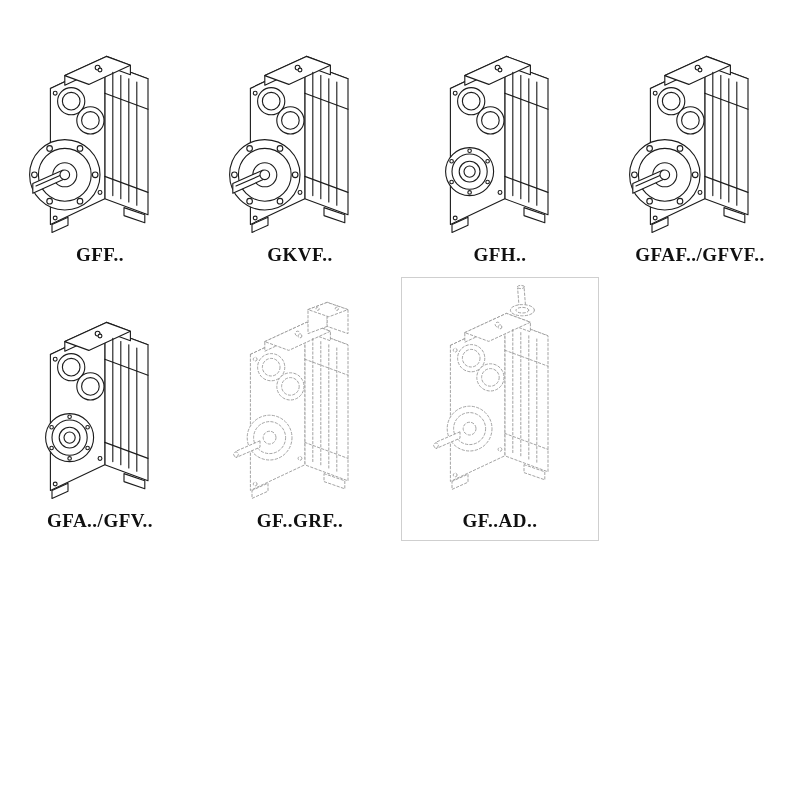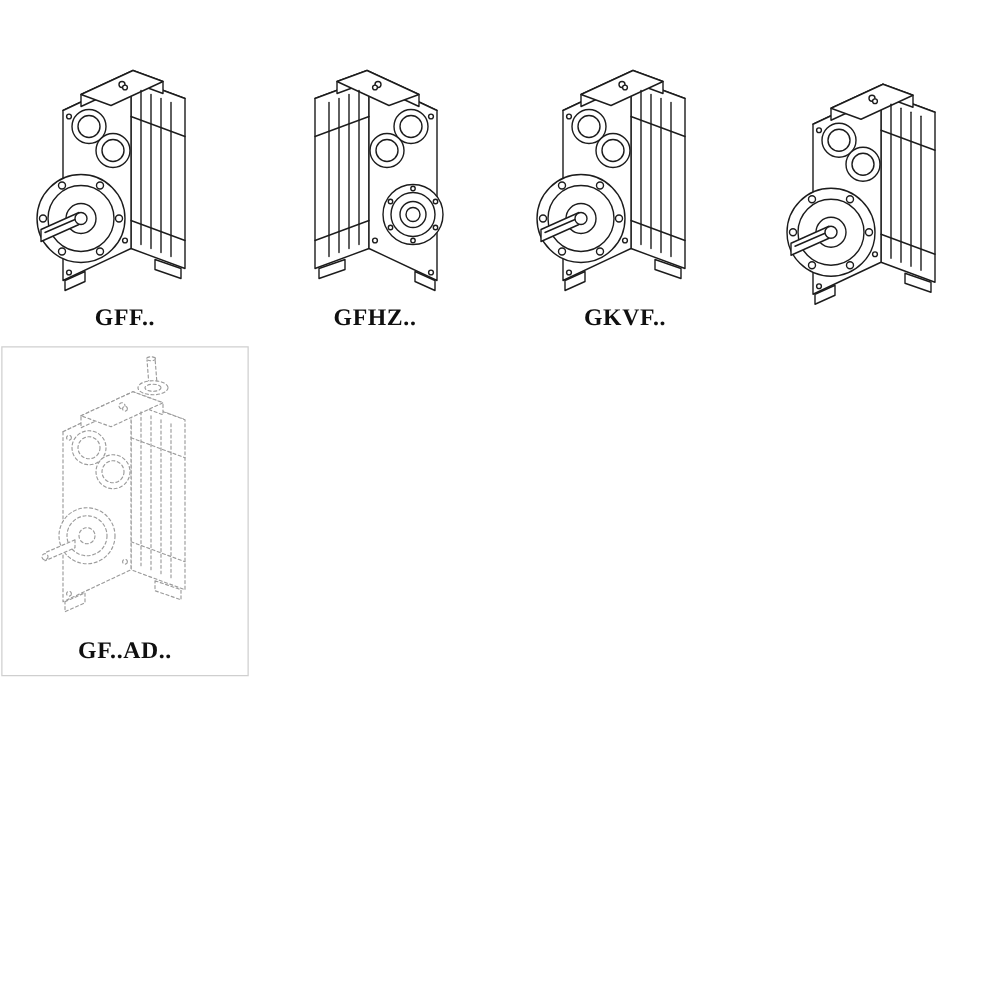--- a/index.html
+++ b/index.html
@@ -166,51 +166,68 @@
   <figure class="cell">
     <div class="art">
       <svg class="drawing" viewBox="0 0 180 260">
           <use href="#g-flange" class="ink"></use>
         </svg>
     </div>
     <figcaption>GFF..</figcaption>
   </figure>
 
 
-  <figure class="cell">
-    <div class="art">
-      <svg class="drawing flip" viewBox="0 0 180 260">
+
+  <figure class="cell">
+    <div class="art">
+      <svg class="drawing" viewBox="0 0 180 260">
+          <use href="#g-flange" class="ink"></use>
+        </svg>
+    </div>
+    <figcaption>GKVF..</figcaption>
+  </figure>
+
+  <figure class="cell">
+    <div class="art">
+      <svg class="drawing" viewBox="0 0 180 260">
           <use href="#g-hollow" class="ink"></use>
         </svg>
     </div>
-    <figcaption>GFHZ..</figcaption>
-  </figure>
+    <figcaption>GFH..</figcaption>
+  </figure>
+
+
+
 
   <figure class="cell">
     <div class="art">
       <svg class="drawing" viewBox="0 0 180 260">
           <use href="#g-flange" class="ink"></use>
         </svg>
     </div>
-    <figcaption>GKVF..</figcaption>
-  </figure>
-
-
-
-
-
-  <figure class="cell">
-    <div class="art">
-      <svg class="drawing" viewBox="0 0 180 260">
-          <use href="#g-flange" class="ink"></use>
-        </svg>
-    </div>
-  </figure>
-
-
+    <figcaption>GFAF../GFVF..</figcaption>
+  </figure>
+
+  <figure class="cell">
+    <div class="art">
+      <svg class="drawing" viewBox="0 0 180 260">
+          <use href="#g-hollow" class="ink"></use>
+        </svg>
+    </div>
+    <figcaption>GFA../GFV..</figcaption>
+  </figure>
+
+  <figure class="cell">
+    <div class="art">
+      <svg class="drawing" viewBox="0 0 180 260">
+          <use href="#g-grf" class="ghost"></use>
+        </svg>
+    </div>
+    <figcaption>GF..GRF..</figcaption>
+  </figure>
 
   <figure class="cell cell--boxed">
     <div class="art">
       <svg class="drawing" viewBox="0 0 180 260">
           <use href="#g-ad" class="ghost"></use>
         </svg>
     </div>
     <figcaption>GF..AD..</figcaption>
   </figure>
 

